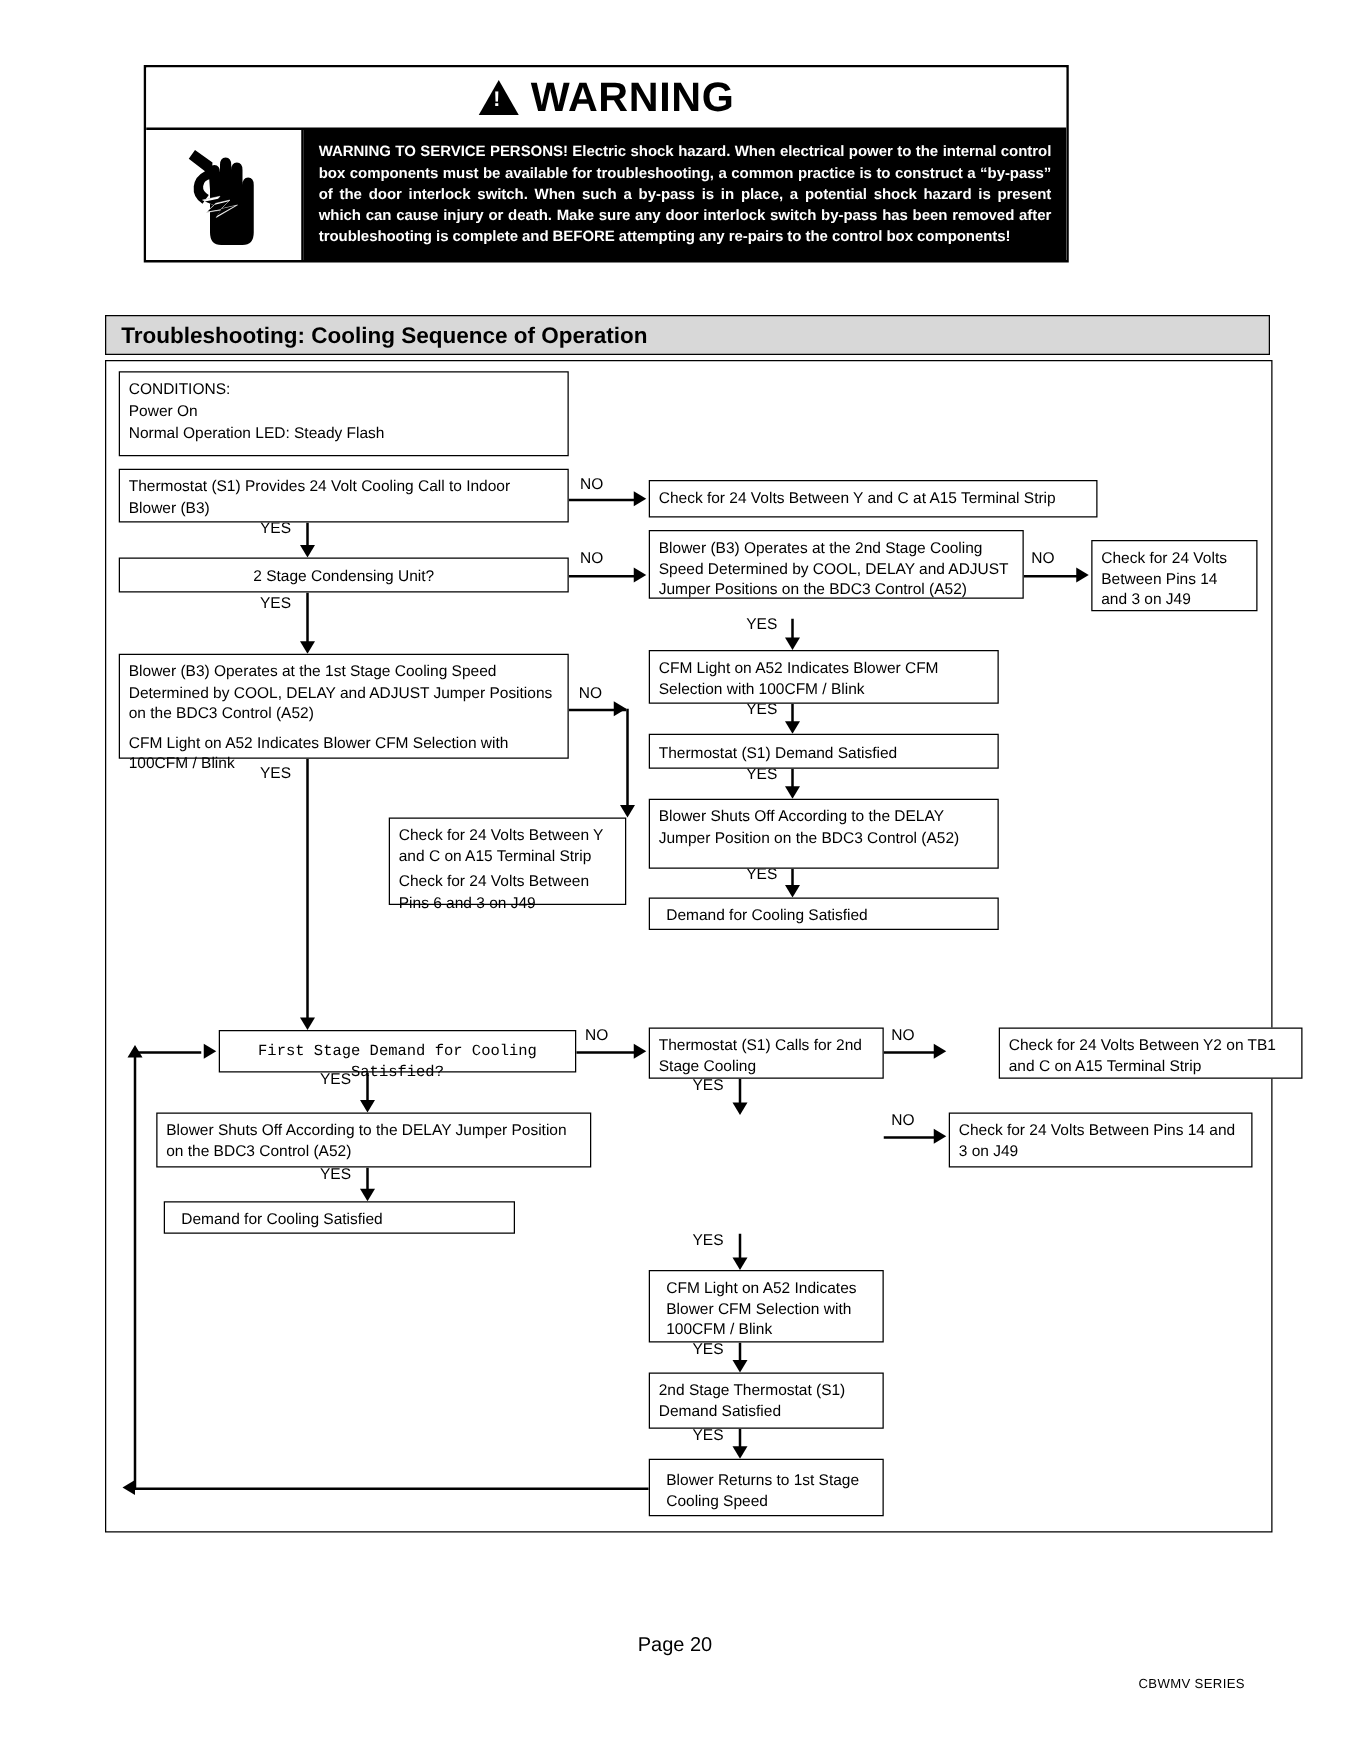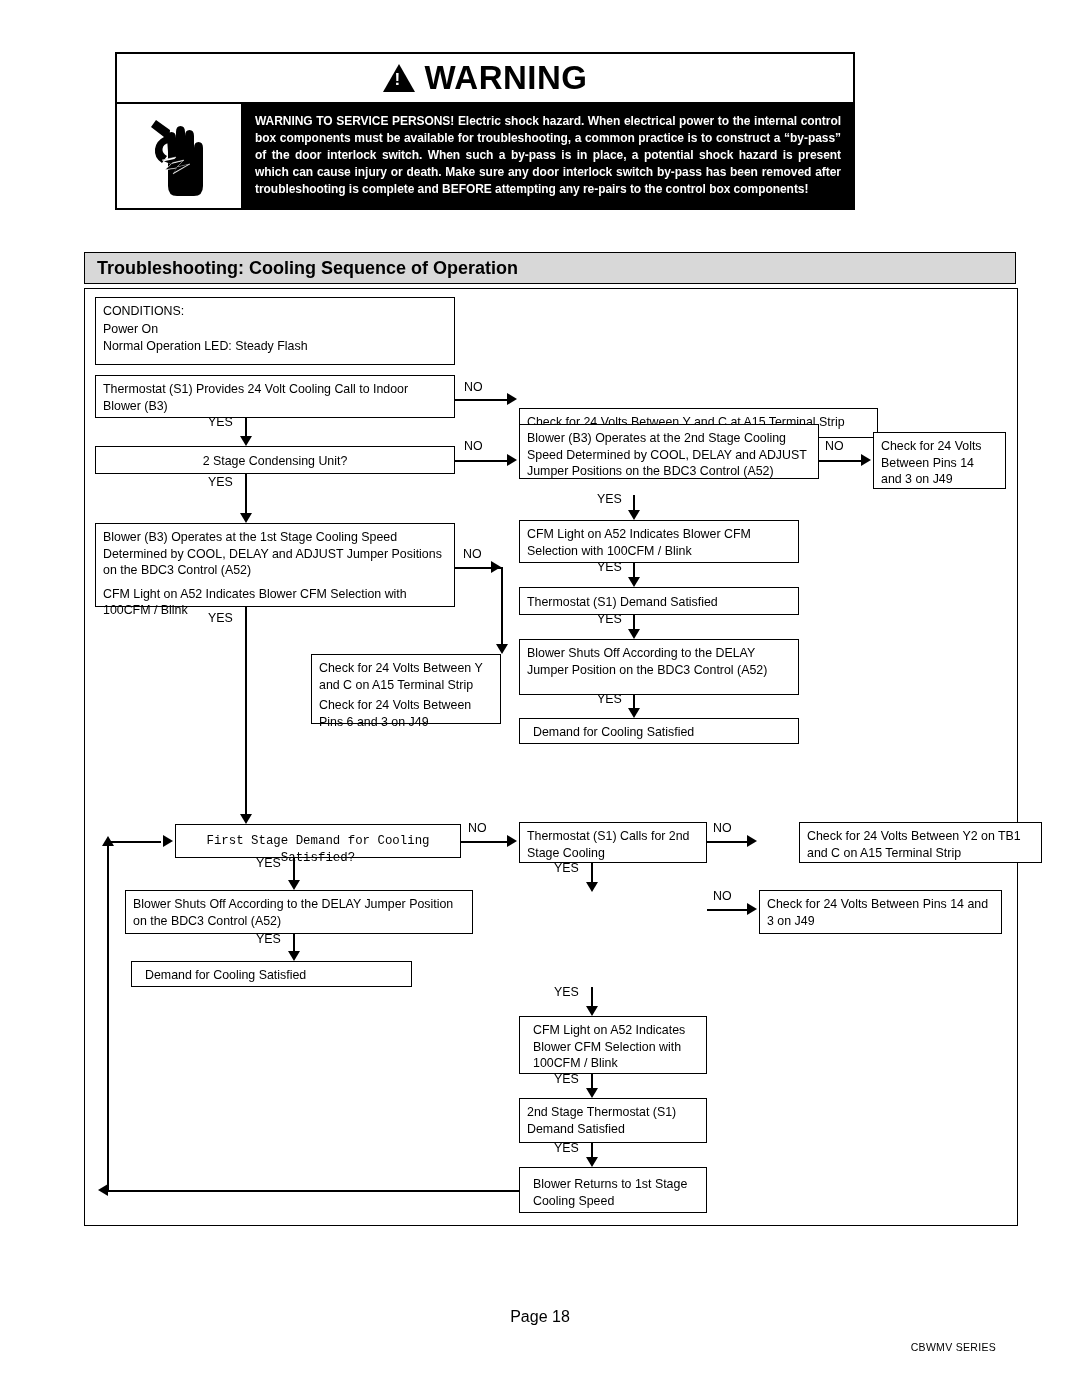--- a/index.html
+++ b/index.html
@@ -265,21 +265,21 @@
     </div>
 
     <div class="fbox" style="left:10px; top:86px; width:360px; height:43px;">
       <p>Thermostat (S1) Provides 24 Volt Cooling Call to Indoor Blower (B3)</p>
     </div>
 
     <div class="hline" style="left:370px; top:110px; width:54px;"></div>
     <div class="arrow-r" style="left:422px; top:104px;"></div>
     <span class="elabel" style="left:379px; top:91px;">NO</span>
 
-    <div class="fbox" style="left:434px; top:95px; width:359px; height:30px;margin-top:24px;">
+    <div class="fbox" style="left:434px; top:95px; width:359px; height:30px;">
       <p>Check for 24 Volts Between Y and C at A15 Terminal Strip</p>
     </div>
 
     <div class="vline" style="left:160px; top:129px; height:23px;"></div>
     <div class="arrow-d" style="left:155px; top:147px;"></div>
     <span class="elabel" style="left:123px; top:126px;">YES</span>
 
     <div class="fbox ctr" style="left:10px; top:157px; width:360px; height:28px; padding-top:6px;">
       <p>2 Stage Condensing Unit?</p>
     </div>
@@ -432,14 +432,14 @@
     <div class="hline" style="left:22px; top:901px; width:412px;"></div>
     <div class="arrow-l" style="left:13px; top:895px;"></div>
     <div class="vline" style="left:22px; top:552px; height:350px;"></div>
     <div class="arrow-u" style="left:17px; top:547px;"></div>
     <div class="hline" style="left:22px; top:552px; width:54px;"></div>
     <div class="arrow-r" style="left:78px; top:546px;"></div>
 
   </div>
 </div>
 
-<div id="page-number">Page  18</div>
+<div id="page-number">Page  20</div>
 <div id="series-label">CBWMV SERIES</div>
 
 </body></html>

